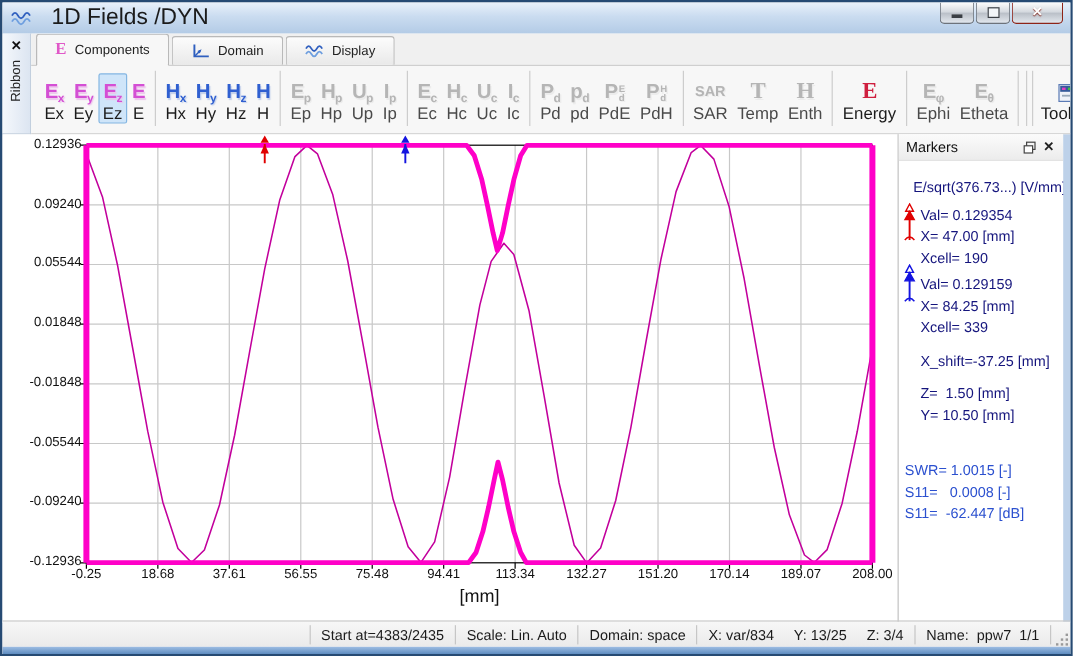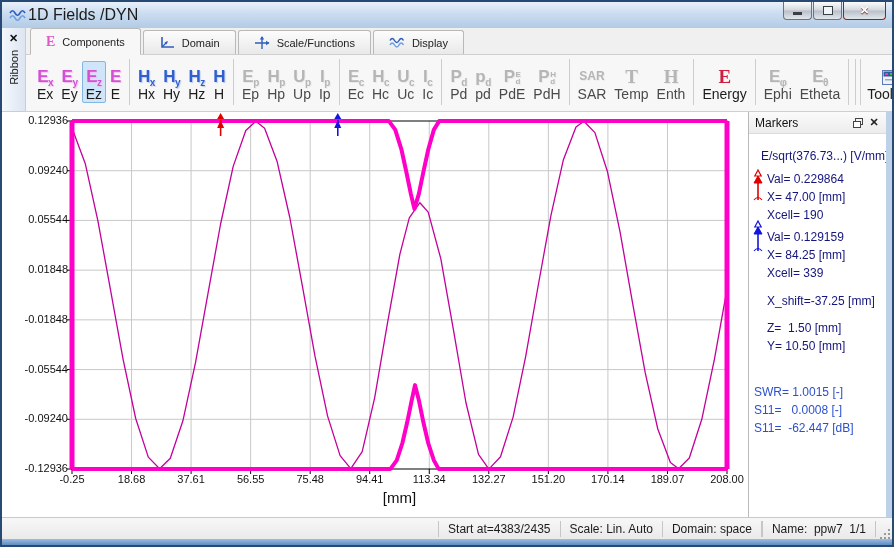--- a/index.html
+++ b/index.html
@@ -4,21 +4,21 @@
 <style>
   html,body { margin:0; padding:0; background:#e8e8e8; font-family:"Liberation Sans",sans-serif; }
   #window { position:relative; width:894px; height:547px; box-sizing:border-box;
             border:2px solid #264a73; background:#ffffff; overflow:hidden; }
 
   
   .titlebar { position:absolute; left:0; top:0; right:0; height:26px;
               background:linear-gradient(#e9f1fa,#cadcf0 45%,#b3cbe6);
               display:flex; align-items:center; padding-left:7px; box-sizing:border-box; }
   .app-icon { width:18px; height:15px; display:inline-block; }
-  .title-text { font-size:16px; color:#1b1b1b; margin-left:1px; }
+  .title-text { font-size:19px; color:#1b1b1b; margin-left:16px; }
   .win-buttons { position:absolute; right:6px; top:0; display:flex; gap:1px; }
   .win-btn { width:29px; height:18px; box-sizing:border-box; border:1px solid #6d737b; border-top:none;
              border-radius:0 0 4px 4px; display:flex; align-items:center; justify-content:center;
              background:linear-gradient(#fdfdfd,#d3d8de 48%,#b9bfc7 52%,#e2e7ed); }
   .win-btn.close { width:43px; border-color:#8e2418;
              background:linear-gradient(#f4a99a,#d9584​5 45%,#c23a2b 52%,#e5897a); }
   .glyph-min { width:9px; height:3px; background:#3a3f45; margin-top:6px; }
   .glyph-restore { width:8px; height:7px; border:1px solid #3a3f45; background:#f2f5f8; }
   .glyph-close { color:#fff; font-size:11px; font-weight:bold; line-height:11px; text-shadow:0 1px 1px #7a1a10; }
 
@@ -137,30 +137,20 @@
       </div>
       <div class="tab">
         <span class="tab-ic">
           <svg width="16" height="14" viewBox="0 0 16 14">
             <path d="M3 1 V11 H15" fill="none" stroke="#2f5fbf" stroke-width="1.6"></path>
             <path d="M3 11 L8 6" stroke="#2f5fbf" stroke-width="1.2"></path>
             <polygon points="9,5 5.5,6.5 7.5,8.5" fill="#2f5fbf"></polygon>
           </svg>
         </span>
         <span>Domain</span>
-      </div>
-      <div class="tab">
-        <span class="tab-ic">
-          <svg width="16" height="14" viewBox="0 0 16 14">
-            <path d="M8 1 V13 M1 7 H15" fill="none" stroke="#2f5fbf" stroke-width="1.4"></path>
-            <polygon points="8,0 5.8,3.5 10.2,3.5" fill="#2f5fbf"></polygon>
-            <polygon points="15.5,7 12,4.8 12,9.2" fill="#2f5fbf"></polygon>
-          </svg>
-        </span>
-        <span>Scale/Functions</span>
       </div>
       <div class="tab">
         <span class="tab-ic">
           <svg width="16" height="13" viewBox="0 0 16 13">
             <path d="M1 4.5 q2.2 -4 4.5 0 t4.5 0 q2.2 -4 4.5 0" fill="none" stroke="#2f5fbf" stroke-width="1.5"></path>
             <path d="M1 9 q2.2 -4 4.5 0 t4.5 0 q2.2 -4 4.5 0" fill="none" stroke="#6f9fdf" stroke-width="1.5"></path>
           </svg>
         </span>
         <span>Display</span>
       </div>
@@ -470,21 +460,21 @@
     <span class="mk-icon" style="top:57px;">
       <svg width="12" height="36" viewBox="0 0 12 36">
         <g stroke="#e00000" fill="#e00000">
           <line x1="6" y1="8" x2="6" y2="31" stroke-width="1.6"></line>
           <polygon points="6,7 2,14 10,14"></polygon>
           <polygon points="6,1 2.8,7 9.2,7" fill="none" stroke-width="1.2"></polygon>
           <path d="M2 31 Q6 26 10 31" fill="none" stroke-width="1.2"></path>
         </g>
       </svg>
     </span>
-    <div class="mk-line mk-navy" style="left:18px; top:60px;">Val= 0.229864</div>
+    <div class="mk-line mk-navy" style="left:18px; top:60px;">Val= 0.129354</div>
     <div class="mk-line mk-navy" style="left:18px; top:78px;">X= 47.00 [mm]</div>
     <div class="mk-line mk-navy" style="left:18px; top:96px;">Xcell= 190</div>
 
     <span class="mk-icon" style="top:108px;">
       <svg width="12" height="36" viewBox="0 0 12 36">
         <g stroke="#1414e0" fill="#1414e0">
           <line x1="6" y1="8" x2="6" y2="31" stroke-width="1.6"></line>
           <polygon points="6,7 2,14 10,14"></polygon>
           <polygon points="6,1 2.8,7 9.2,7" fill="none" stroke-width="1.2"></polygon>
           <path d="M2 31 Q6 26 10 31" fill="none" stroke-width="1.2"></path>
@@ -508,20 +498,21 @@
 
   <div class="statusbar">
       <div class="sb-spacer"></div>
       <div class="sb-sep"></div>
       <div class="sb-sec">Start at=4383/2435</div>
       <div class="sb-sep"></div>
       <div class="sb-sec">Scale: Lin. Auto</div>
       <div class="sb-sep"></div>
       <div class="sb-sec">Domain: space</div>
       <div class="sb-sep"></div>
+      <div class="sb-sec">X: var/834     Y: 13/25     Z: 3/4</div>
       <div class="sb-sep"></div>
       <div class="sb-sec">Name:  ppw7  1/1</div>
       <div class="sb-sep"></div>
       <div style="width: 16px;"></div>
     </div>
   <span class="grip">
     <svg width="12" height="12" viewBox="0 0 12 12">
       <g fill="#9a9a9a">
         <rect x="9" y="9" width="2" height="2"></rect>
           <rect x="9" y="5" width="2" height="2"></rect>

